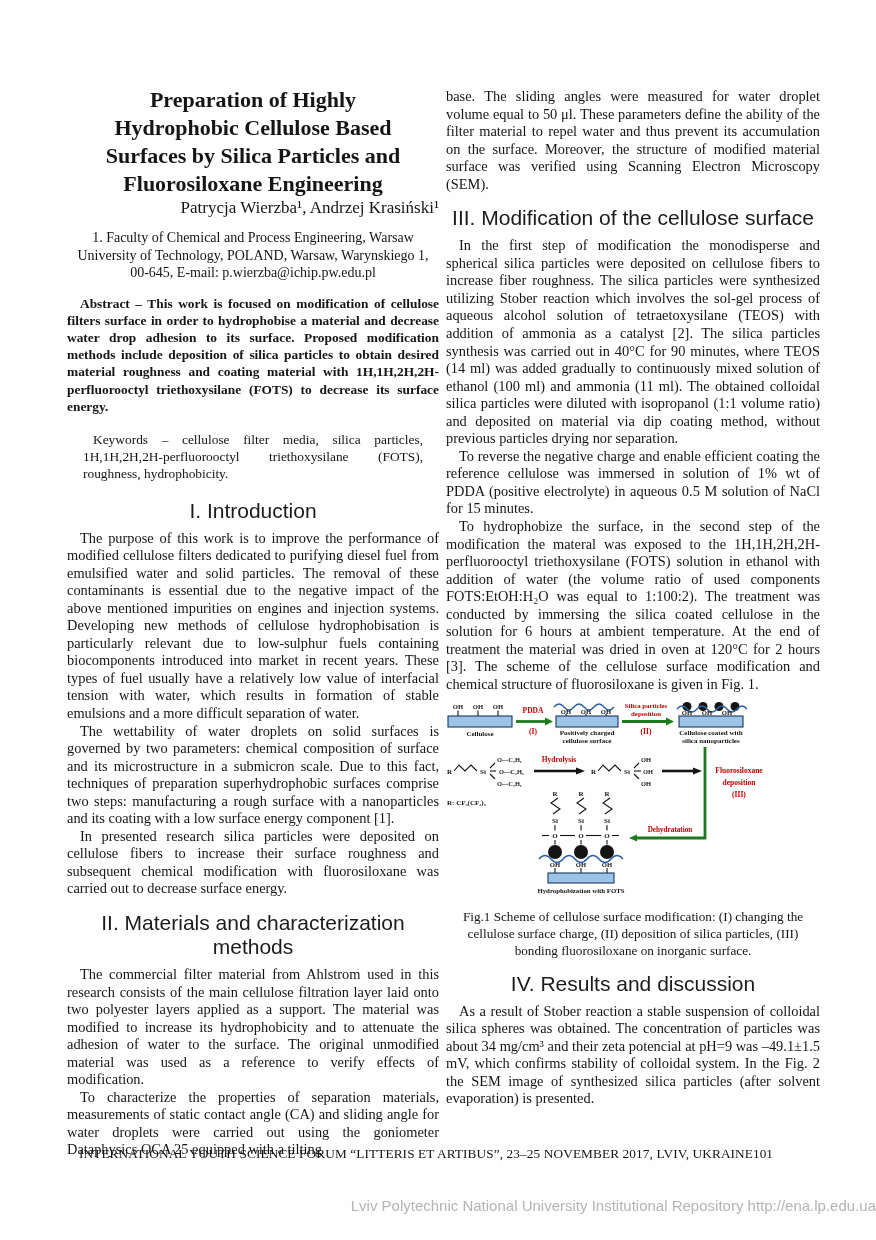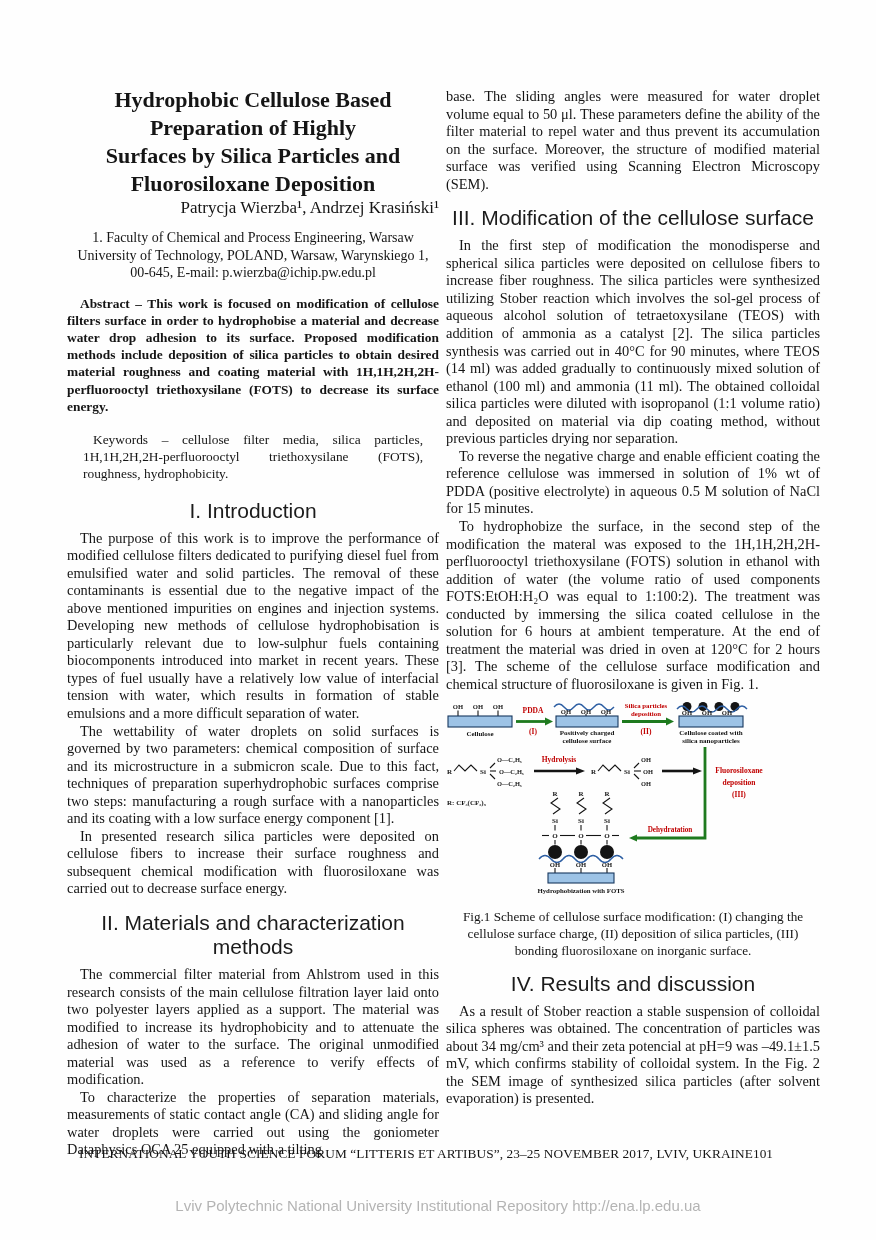--- a/index.html
+++ b/index.html
@@ -44,21 +44,21 @@
     max-width:352px; margin:3px auto 0 auto;
   }
 
   .footer {
     position:absolute; top:1146px; left:60px; width:712px;
     font-size:13.3px; text-align:center; letter-spacing:0.1px;
   }
   .pagenum { position:absolute; top:1146px; left:753px; font-size:13.3px; }
 
   .watermark {
-    position:absolute; top:1197px; left:0; width:876px; text-align:center;
+    position:absolute; top:1197px; left:0; width:876px; text-align:right;
     font-family:"Liberation Sans","DejaVu Sans",sans-serif;
     font-size:15px; color:#b4b4b4;
   }
 
   
   .fbox   { fill:#9dc3e6; stroke:#17375e; stroke-width:1.1; }
   .fsphere{ fill:#141414; }
   .fwave  { fill:none; stroke:#2e5fa3; stroke-width:1.4; }
   .bond   { stroke:#141414; stroke-width:1.1; fill:none; }
   .barrow { stroke:#141414; stroke-width:2.6; }
@@ -73,24 +73,24 @@
   .foh   { fill:#141414; font-size:6.6px; font-weight:bold; text-anchor:middle; }
 </style>
 </head>
 <body>
 
 <div class="page">
 
   <div class="col col-left">
 
     <div class="title">
+      <div>Preparation of Highly</div>
       <div>Hydrophobic Cellulose Based</div>
-      <div>Preparation of Highly</div>
       <div>Surfaces by Silica Particles and</div>
-      <div>Fluorosiloxane Deposition</div>
+      <div>Fluorosiloxane Engineering</div>
     </div>
 
     <div class="authors">Patrycja Wierzba¹, Andrzej Krasiński¹</div>
 
     <div class="affiliation">
       <div>1. Faculty of Chemical and Process Engineering, Warsaw</div>
       <div>University of Technology, POLAND, Warsaw, Warynskiego 1,</div>
       <div>00-645, E-mail: p.wierzba@ichip.pw.edu.pl</div>
     </div>
 

